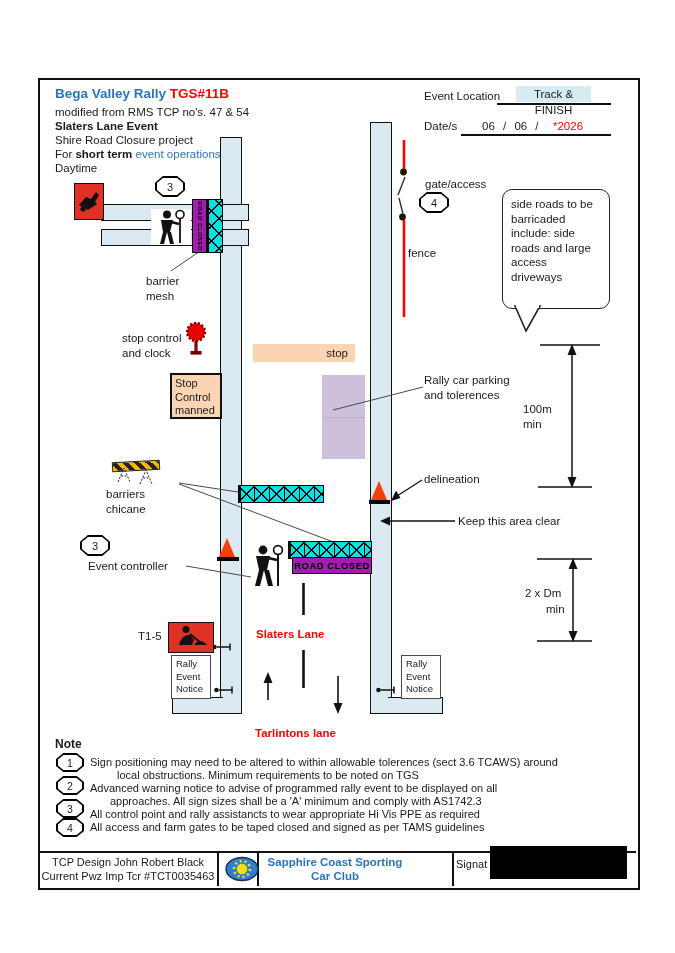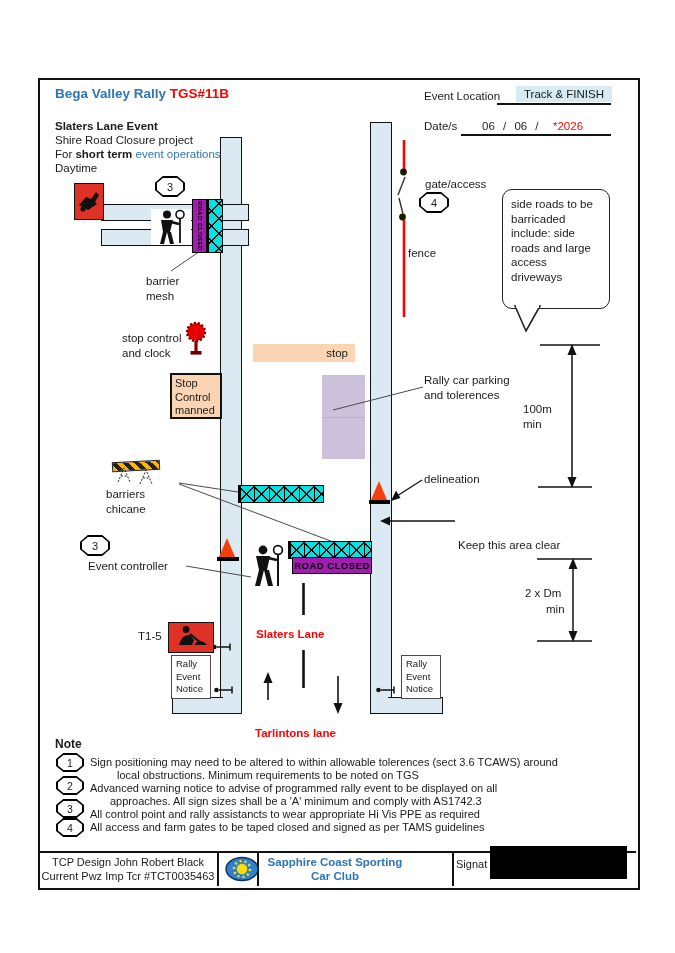--- a/index.html
+++ b/index.html
@@ -39,29 +39,30 @@
 <body>
 
 <div id="canvas">
 
   <div class="ab frame" style="left:38px;top:78px;width:598px;height:808px;"></div>
 
   <div class="ab" style="left:55px;top:86px;font-size:13.5px;font-weight:bold;">
     <span class="blue">Bega Valley Rally</span>
     <span style="color:#f00;">TGS#11B</span>
   </div>
+  <div class="lbl" style="left:55px;top:105px;">modified from RMS TCP no's. 47 &amp; 54</div>
   <div class="lbl b" style="left:55px;top:119px;">Slaters Lane Event</div>
   <div class="lbl" style="left:55px;top:133px;">Shire Road Closure project</div>
   <div class="lbl" style="left:55px;top:147px;">
     <span>For </span><span class="b">short term</span><span class="blue"> event operations</span>
   </div>
   <div class="lbl" style="left:55px;top:161px;">Daytime</div>
 
   <div class="lbl" style="left:424px;top:89px;">Event Location</div>
-  <div class="ab" style="left:516px;top:86px;width:96px;height:16px;background:#d6ecf2;text-align:center;font-size:11.5px;line-height:16px;">Track &amp; FINISH</div>
+  <div class="ab" style="left:516px;top:86px;width:75px;height:16px;background:#d6ecf2;text-align:center;font-size:11.5px;line-height:16px;">Track &amp; FINISH</div>
   <div class="ab" style="left:497px;top:103px;width:114px;height:1.6px;background:#111;"></div>
 
   <div class="lbl" style="left:424px;top:119px;">Date/s</div>
   <div class="lbl" style="left:482px;top:119px;word-spacing:5px;">06 / 06 /</div>
   <div class="lbl red" style="left:553px;top:119px;">*2026</div>
   <div class="ab" style="left:461px;top:134px;width:150px;height:1.6px;background:#111;"></div>
 
   <div class="ab road" style="left:220px;top:137px;width:20px;height:575px;border-top:1.5px solid #111;border-bottom:1.5px solid #111;"></div>
   <div class="ab road" style="left:370px;top:122px;width:20px;height:590px;border-top:1.5px solid #111;border-bottom:1.5px solid #111;"></div>
   <div class="ab hband z2" style="left:101px;top:204px;width:146px;height:15px;border-left:1.5px solid #111;border-right:1.5px solid #111;"></div>
@@ -195,21 +196,21 @@
     <div>and tolerences</div>
   </div>
   <div class="lbl" style="left:523px;top:402px;">
     <div>100m</div>
     <div>min</div>
   </div>
 
   <div class="ab cone z4" style="left:371px;top:481px;"></div>
   <div class="ab conebase z4" style="left:369px;top:500px;width:21px;"></div>
   <div class="lbl" style="left:424px;top:472px;">delineation</div>
-  <div class="lbl" style="left:458px;top:514px;margin-top:24px;">Keep this area clear</div>
+  <div class="lbl" style="left:458px;top:514px;">Keep this area clear</div>
 
   <div class="ab chicbar z4" style="left:112px;top:461px;width:46px;height:8px;"></div>
   <svg class="z4" style="left:110px;top:464px;position:absolute;" width="54" height="22" viewBox="0 0 54 22">
     <path d="M8 18 L14 4 L20 18 M11 12 H17" fill="none" stroke="#222" stroke-width="1" stroke-dasharray="2 1.5"></path>
     <path d="M30 20 L36 6 L42 20 M33 14 H39" fill="none" stroke="#222" stroke-width="1" stroke-dasharray="2 1.5"></path>
   </svg>
   <div class="lbl" style="left:106px;top:487px;">
     <div>barriers</div>
     <div>chicane</div>
   </div>

